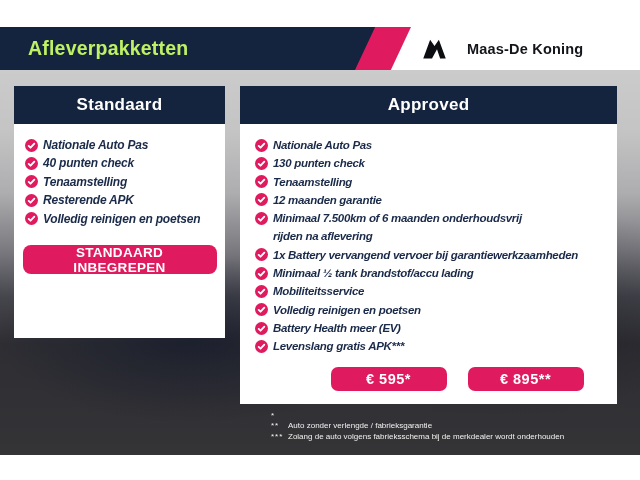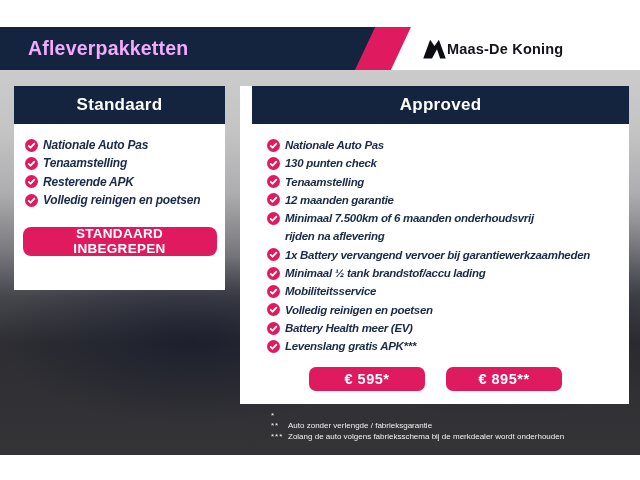--- a/index.html
+++ b/index.html
@@ -17,37 +17,37 @@
       radial-gradient(ellipse 320px 150px at 78% 62%, rgba(8,10,18,.35), rgba(8,10,18,0) 72%),
       linear-gradient(180deg,#cbcbcb 0%,#c4c4c5 16%,#adadaf 32%,#79797f 47%,#45454c 59%,#2e2e33 71%,#343336 100%);
   }
   
   .bar-navy{
     position:absolute; left:0; top:27px; width:376px; height:43px;
     background:var(--navy); clip-path:polygon(0 0,100% 0,94.6% 100%,0 100%);
     display:flex; align-items:center;
   }
   .page-title{
-    padding-left:28px; color:#f0abfc; font-size:19.5px; font-weight:bold; letter-spacing:.2px;
+    padding-left:28px; color:#bef264; font-size:19.5px; font-weight:bold; letter-spacing:.2px;
   }
   .bar-pink{
     position:absolute; left:355px; top:27px; width:56px; height:43px;
     background:var(--pink); clip-path:polygon(36% 0,100% 0,64% 100%,0 100%);
   }
   .brand{
     position:absolute; left:422px; top:27px; height:43px;
-    display:flex; align-items:center; gap:0;
+    display:flex; align-items:center; gap:20px;
   }
   .m-mark{width:25px; height:21px; fill:#0c0d11;}
   .brand-name{font-size:14.5px; font-weight:bold; color:#14151a; letter-spacing:.2px;}
 
   
   .panel{position:absolute; background:#fff;}
-  .panel-standard{left:14px; top:86px; width:211px; height:204px;}
-  .panel-approved{left:240px; top:86px; width:377px; height:318px;padding-left:12px;}
+  .panel-standard{left:14px; top:86px; width:211px; height:252px;}
+  .panel-approved{left:240px; top:86px; width:377px; height:318px;}
   .panel-header{
     height:38px; background:var(--navy); color:#fff;
     display:flex; align-items:center; justify-content:center;
     font-size:17px; font-weight:bold; letter-spacing:.3px;
   }
   .panel-body{padding:12px 8px 0 11px;}
   .panel-approved .panel-body{padding:12px 10px 0 15px;}
   .item{display:flex; align-items:flex-start; gap:5px;}
   .item-text{
     color:#1a2a49; font-weight:bold; white-space:pre-line;
@@ -57,21 +57,21 @@
   .check{width:13px; height:13px; flex:0 0 13px; margin-top:2.6px;}
   .check circle{fill:var(--pink);}
   .check path{fill:none; stroke:#fff; stroke-width:3.4; stroke-linecap:round; stroke-linejoin:round;}
 
   .pill{
     background:var(--pink); color:#fff; border:none; border-radius:8px;
     font-family:inherit; font-weight:bold; cursor:pointer;
     display:flex; align-items:center; justify-content:center;
   }
   .big-pill{width:194px; height:29px; margin:17px auto 12px; font-size:13.5px; letter-spacing:.3px;}
-  .price-row{display:flex; gap:21px; margin-top:11px; padding-left:21px;margin-left:36px;}
+  .price-row{display:flex; justify-content:center; gap:21px; margin-top:11px; padding-left:21px;margin-left:36px;}
   .price-pill{width:116px; height:24px; font-size:14.5px; letter-spacing:.5px; border-radius:7px;}
 
   
   .footnotes{
     position:absolute; left:271px; top:411px;
     color:#f1f1f1; font-size:8px; line-height:10.3px;
   }
   .fn-row{display:flex;}
   .fn-marker{width:17px; letter-spacing:1px;}
 </style>
@@ -101,20 +101,27 @@
     <div class="panel-body">
 
         <div class="item">
           <svg class="check" viewBox="0 0 24 24">
             <circle cx="12" cy="12" r="12"></circle>
             <path d="M6.8 12.8 L10.2 16 L17.2 8.6"></path>
           </svg>
           <span class="item-text">Nationale Auto Pas</span>
         </div>
 
+        <div class="item">
+          <svg class="check" viewBox="0 0 24 24">
+            <circle cx="12" cy="12" r="12"></circle>
+            <path d="M6.8 12.8 L10.2 16 L17.2 8.6"></path>
+          </svg>
+          <span class="item-text">40 punten check</span>
+        </div>
 
         <div class="item">
           <svg class="check" viewBox="0 0 24 24">
             <circle cx="12" cy="12" r="12"></circle>
             <path d="M6.8 12.8 L10.2 16 L17.2 8.6"></path>
           </svg>
           <span class="item-text">Tenaamstelling</span>
         </div>
 
         <div class="item">

